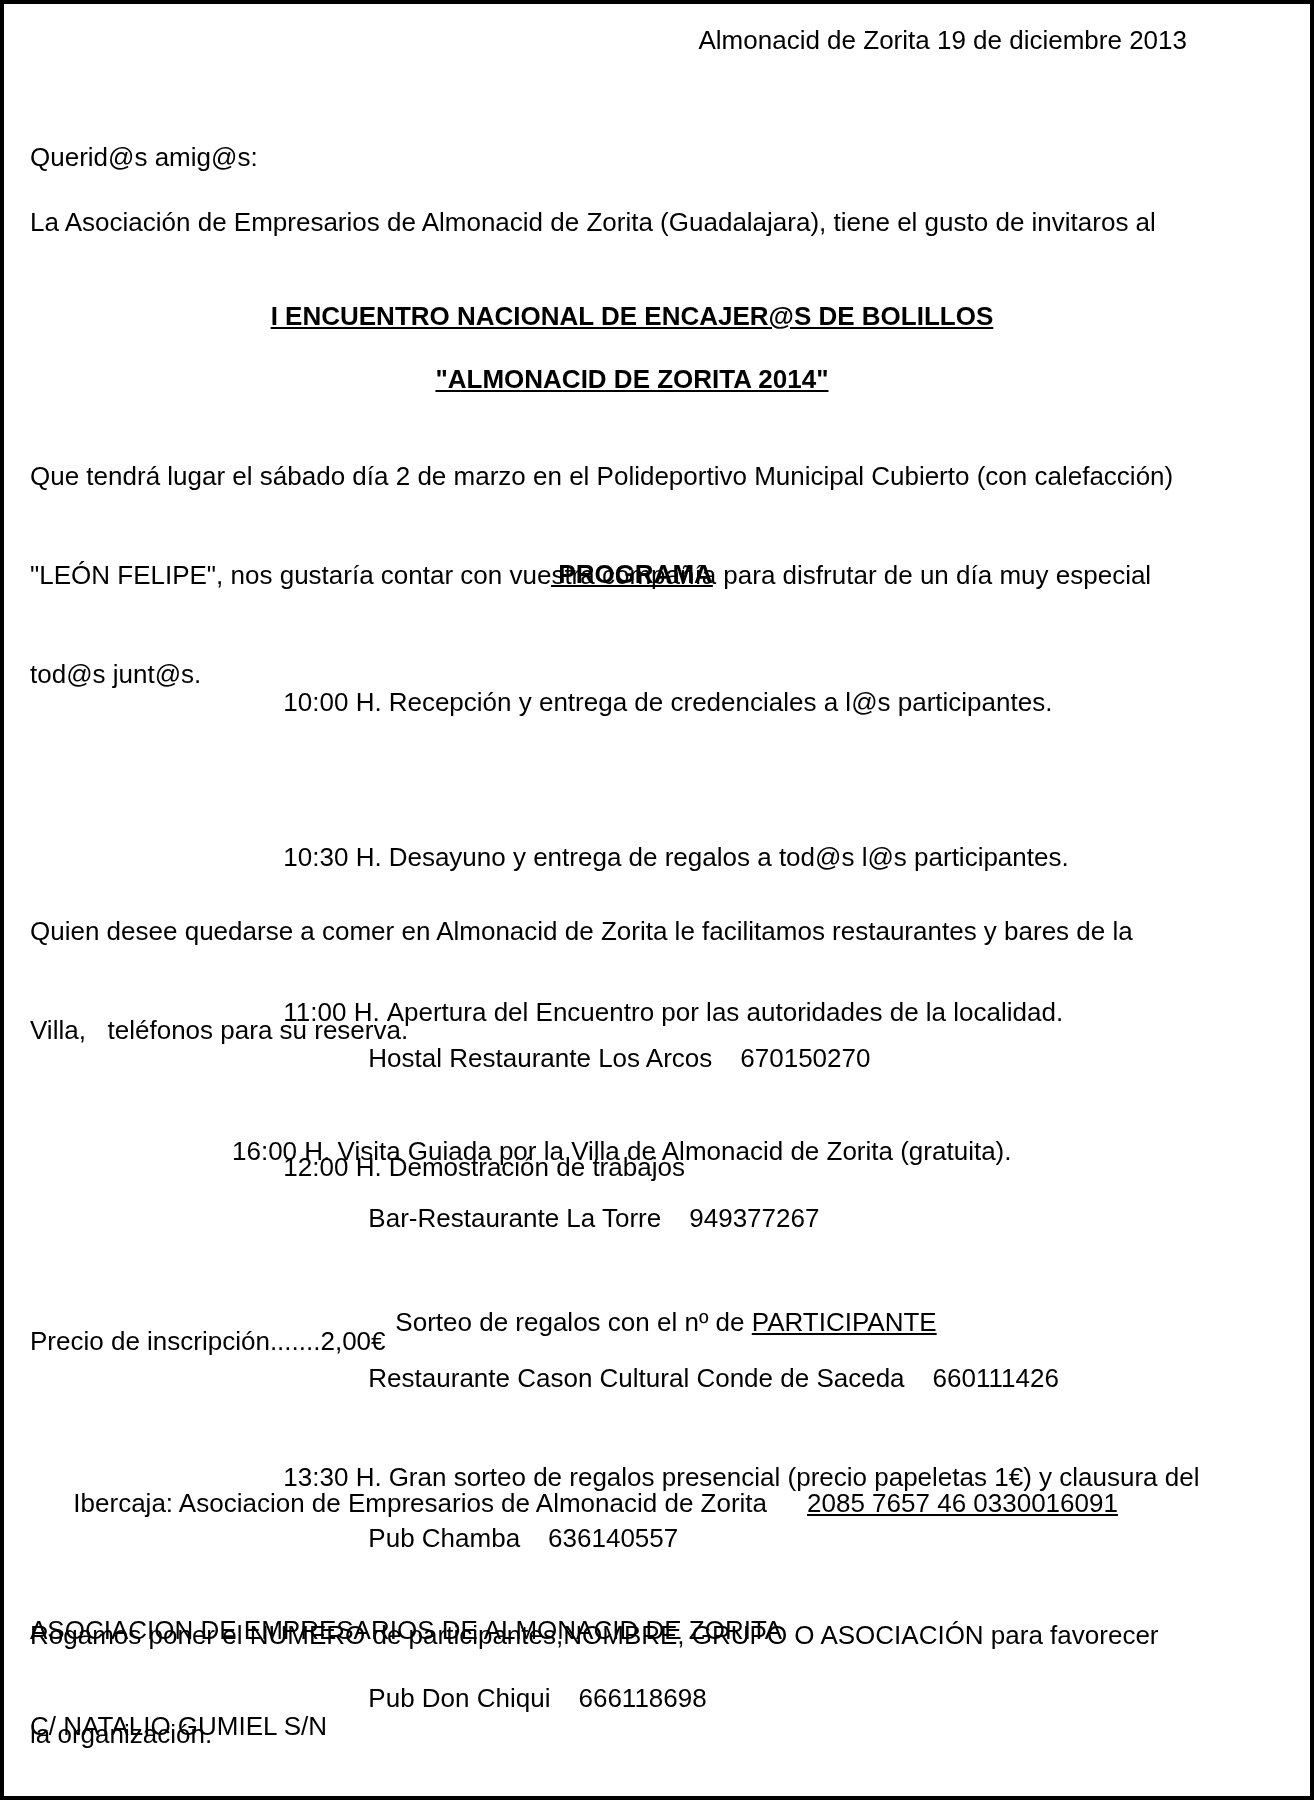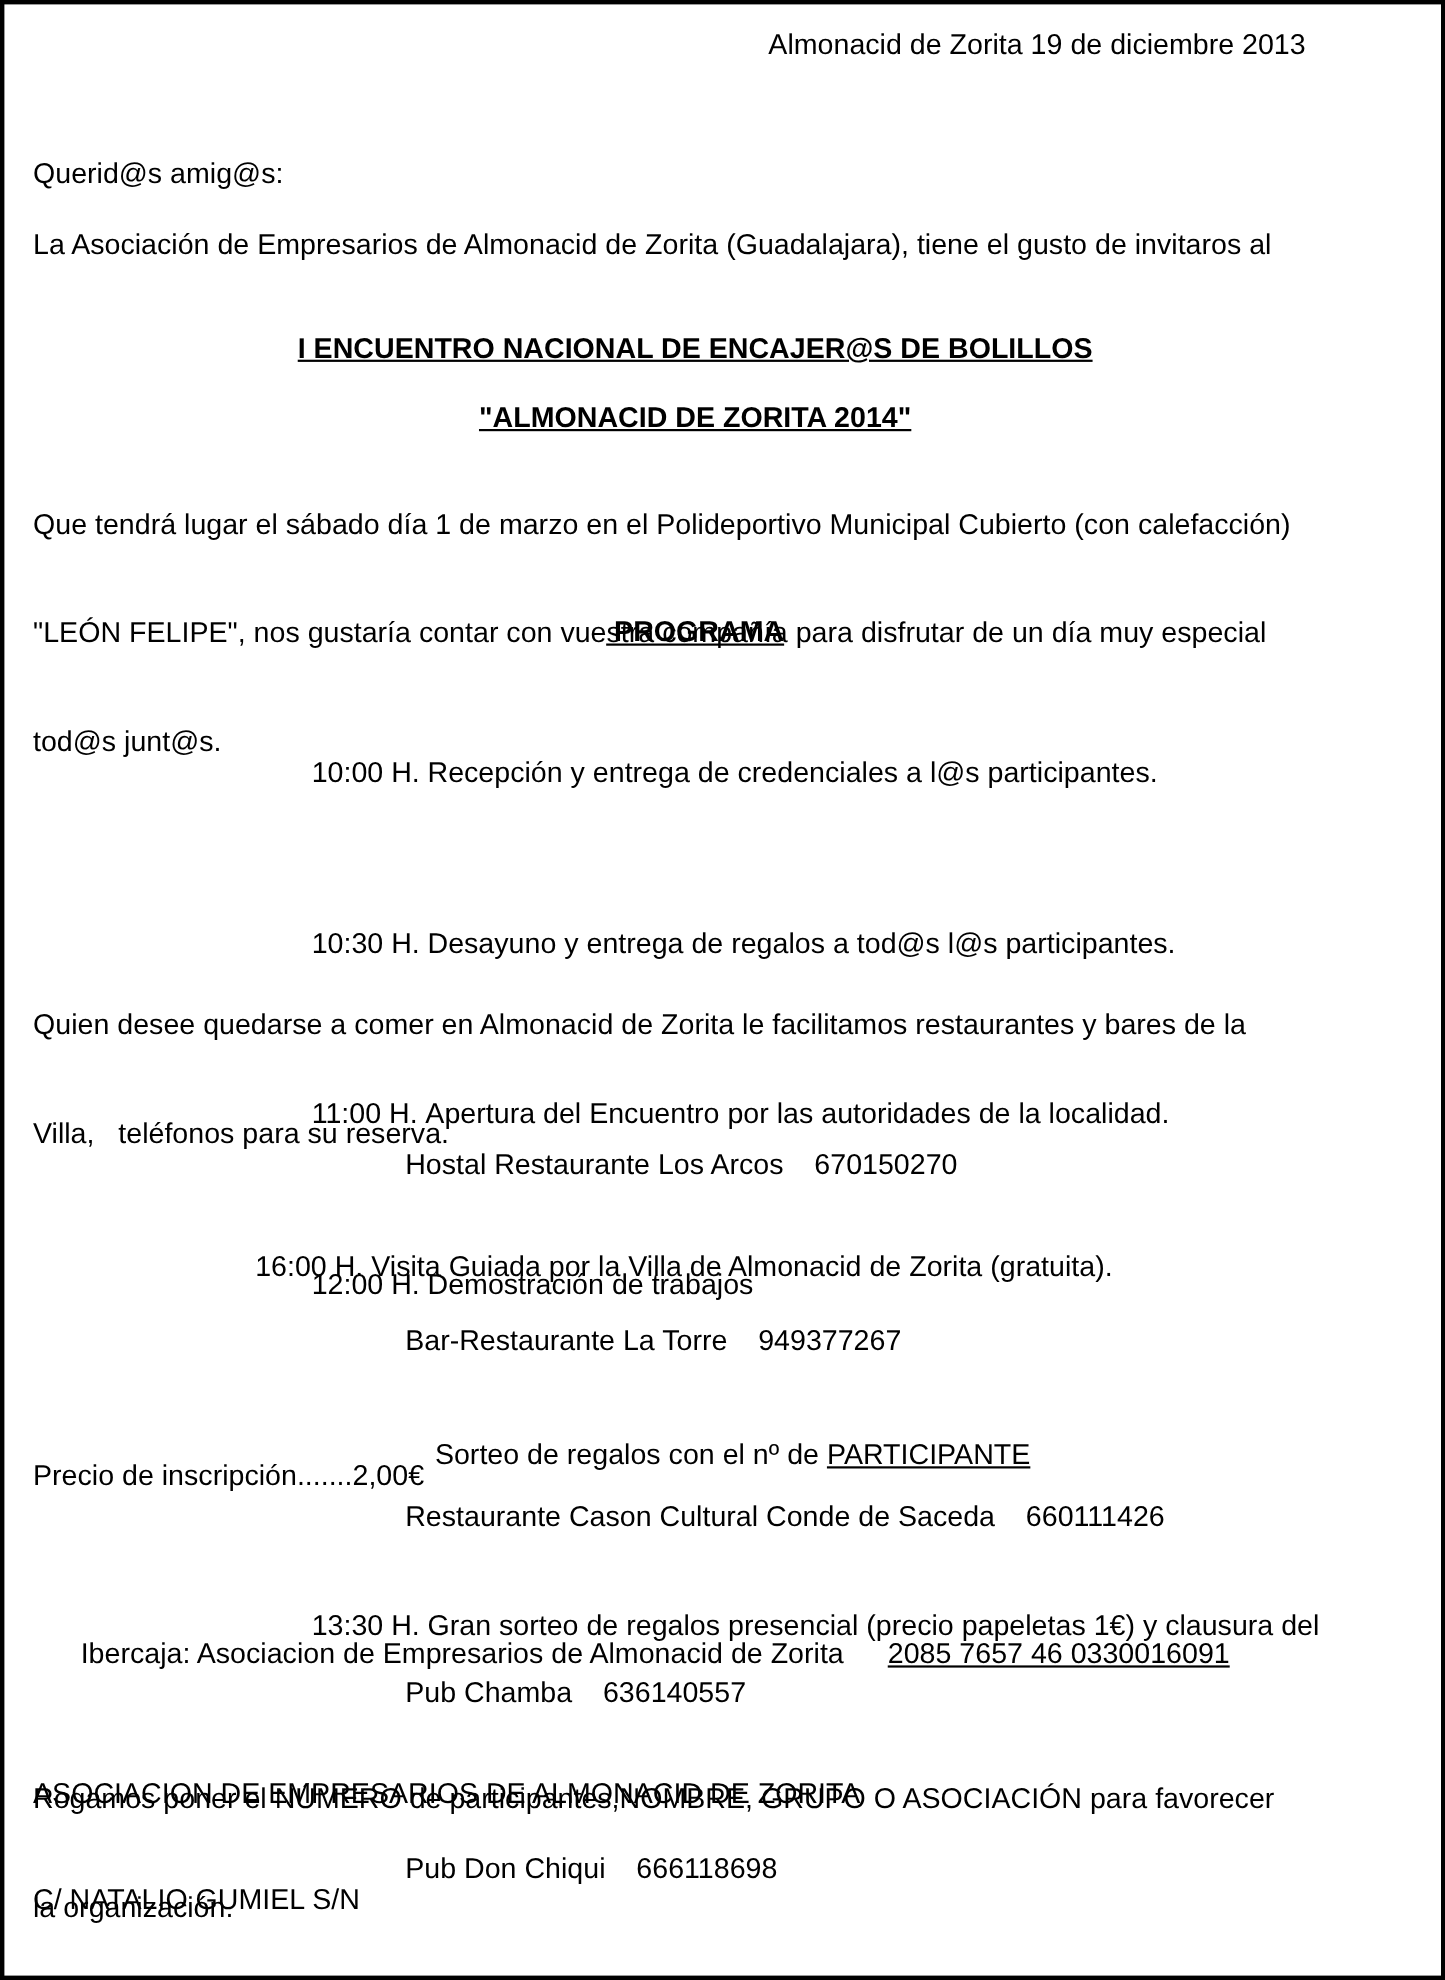--- a/index.html
+++ b/index.html
@@ -52,21 +52,21 @@
 
   <div class="abs centerblock" style="top:264px; left:26px; width:1175px;">
     <span class="bold u">I ENCUENTRO NACIONAL DE ENCAJER@S DE BOLILLOS</span>
   </div>
 
   <div class="abs centerblock" style="top:327px; left:26px; width:1175px;">
     <span class="bold u">"ALMONACID DE ZORITA 2014"</span>
   </div>
 
   <div class="abs para-lh33" style="top:390px; left:26px;">
-    <div>Que tendrá lugar el sábado día 1 de marzo en el Polideportivo Municipal Cubierto (con calefacción)</div>
+    <div>Que tendrá lugar el sábado día 2 de marzo en el Polideportivo Municipal Cubierto (con calefacción)</div>
     <div>"LEÓN FELIPE", nos gustaría contar con vuestra compañía para disfrutar de un día muy especial</div>
     <div>tod@s junt@s.</div>
   </div>
 
   <div class="abs centerblock" style="top:522px; left:26px; width:1175px;">
     <span class="bold u"> PROGRAMA</span>
   </div>
 
   <div class="abs sched" style="top:590px; left:26px;">
     <div class="sched-row">

